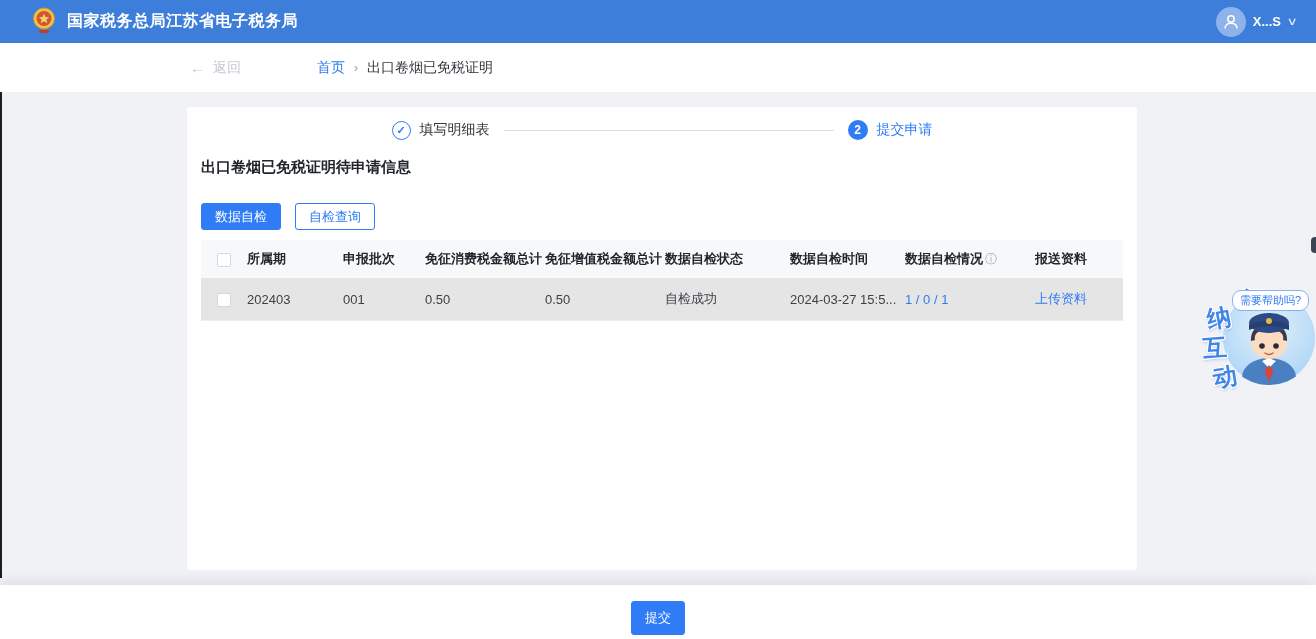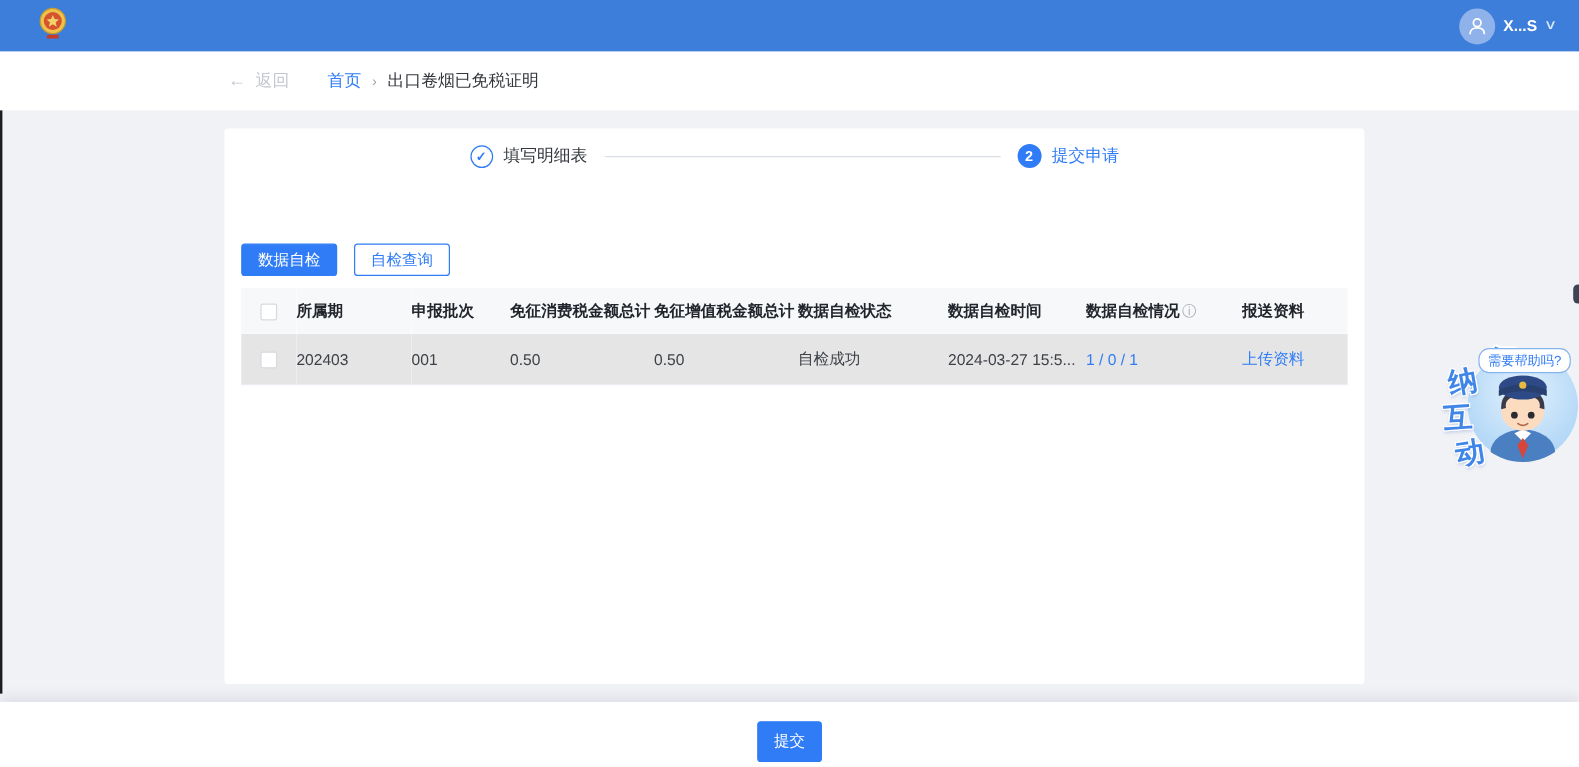--- a/index.html
+++ b/index.html
@@ -24,21 +24,21 @@
   .chevron { color:#dce9fb; font-size:11px; line-height:1; transform:scaleX(1.4); }
 
   
   .breadcrumb-bar {
     position:absolute; top:43px; left:0; width:1316px; height:49px;
     background:#ffffff; display:flex; align-items:center;
     padding-left:190px; font-size:14px;
   }
   .back-group { color:#c3c7cf; display:flex; align-items:center; gap:8px; margin-right:32px; cursor:pointer; }
   .back-arrow { font-size:15px; }
-  .crumb-home { color:#2f7cf6; cursor:pointer; }
+  .crumb-home { color:#2f7cf6; cursor:pointer;margin-left:44px; }
   .crumb-sep { color:#9aa0a8; font-size:12px; margin:0 9px; }
   .crumb-current { color:#33373d; }
 
   .left-edge-line { position:absolute; top:92px; left:0; width:2px; height:486px; background:#1b1d22; }
 
   
   .card {
     position:absolute; left:187px; top:107px; width:950px; height:463px;
     background:#ffffff; border-radius:3px;
   }
@@ -129,20 +129,21 @@
 <header class="topbar">
   <div class="brand">
     <span>
       <svg width="28" height="28" viewBox="0 0 28 28">
         <circle cx="14" cy="12.5" r="10.5" fill="#eec24a" stroke="#c89a2c" stroke-width="1"></circle>
         <circle cx="14" cy="12.5" r="7.5" fill="#d5532f"></circle>
         <path d="M14 7.5 l1.5 3.4 3.7 .3 -2.8 2.4 .9 3.6 -3.3 -2 -3.3 2 .9 -3.6 -2.8 -2.4 3.7 -.3 z" fill="#f4d26a"></path>
         <rect x="9" y="24" width="10" height="3" rx="1" fill="#c43b2a"></rect>
       </svg>
     </span>
+    <span class="app-title">国家税务总局江苏省电子税务局</span>
   </div>
   <div class="user-area">
     <span class="avatar">
       <svg width="18" height="18" viewBox="0 0 18 18">
         <circle cx="9" cy="6" r="3.2" fill="none" stroke="#ffffff" stroke-width="1.5"></circle>
         <path d="M3 15.5 c0-3.6 2.7-5.3 6-5.3 s6 1.7 6 5.3" fill="none" stroke="#ffffff" stroke-width="1.5"></path>
       </svg>
     </span>
     <span class="username">X...S</span>
     <span class="chevron">∨</span>
@@ -164,20 +165,21 @@
 <main class="card">
 
   <div class="steps">
     <span class="step-check">✓</span>
     <span class="step1-label">填写明细表</span>
     <span class="step-line"></span>
     <span class="step2-num">2</span>
     <span class="step2-label">提交申请</span>
   </div>
 
+  <h2 class="section-title">出口卷烟已免税证明待申请信息</h2>
 
   <div class="actions">
     <button class="btn btn-primary">数据自检</button>
     <button class="btn btn-outline">自检查询</button>
   </div>
 
   <table class="data-table">
     <colgroup>
       <col style="width:46px">
         <col style="width:96px">

